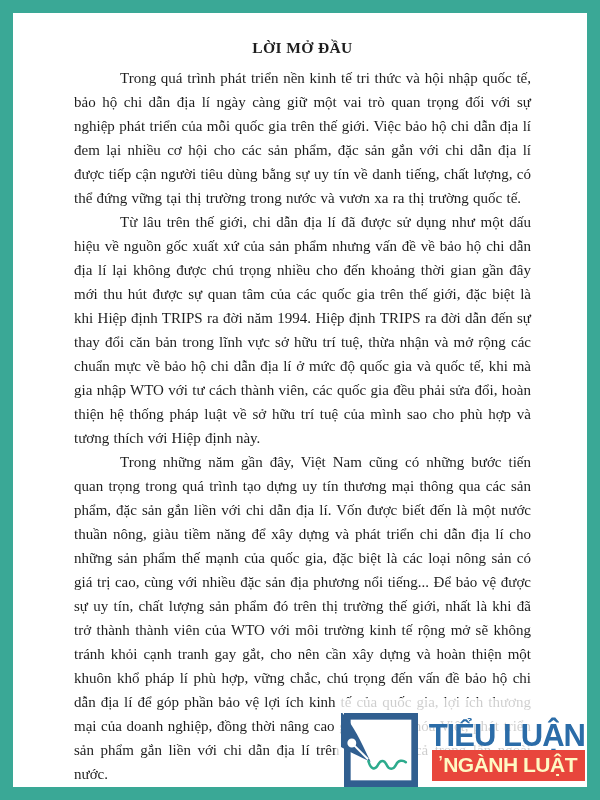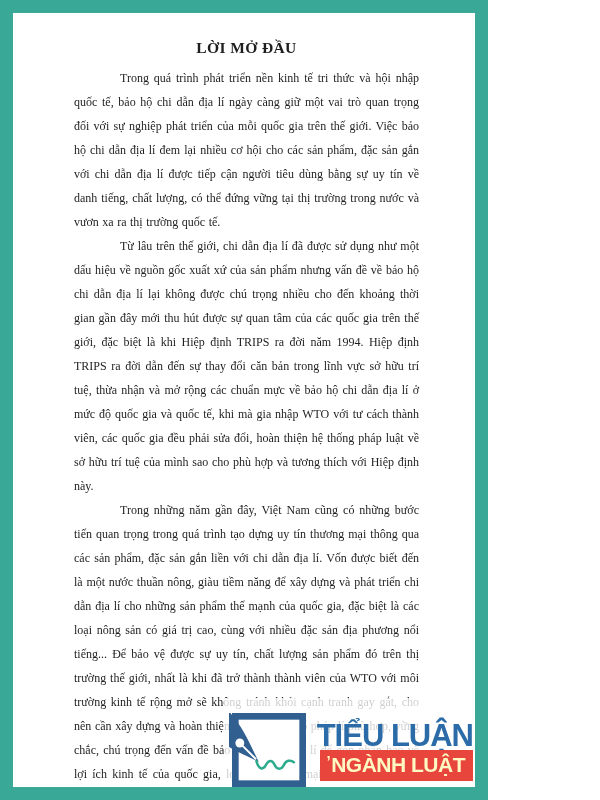--- a/index.html
+++ b/index.html
@@ -12,41 +12,41 @@
   }
   * { box-sizing: border-box; }
   html, body { margin: 0; padding: 0; background: #fff; }
   body {
     width: 600px; height: 800px;
     font-family: "Liberation Serif", serif;
     overflow: hidden;
   }
   .page {
     position: relative;
-    width: 488px; height: 800px;
+    width: 600px; height: 800px;
     border: 13px solid var(--border-teal);
     background: #ffffff;
     overflow: hidden;
   }
   .content {
     padding: 26px 56px 0 61px;
     color: var(--text-color);
   }
   .title {
     margin: 0 0 9px 0;
     text-align: center;
     font-size: 15.5px;
     font-weight: bold;
     letter-spacing: 0.4px;
   }
   .para {
     margin: 0;
     text-align: justify;
     text-indent: 46px;
-    font-size: 12px;
+    font-size: 15px;
     line-height: 24px;
     word-spacing: 0.5px;
   }
   
   .watermark {
     position: absolute;
     right: 0;
     bottom: 0;
     display: flex;
     align-items: flex-end;

